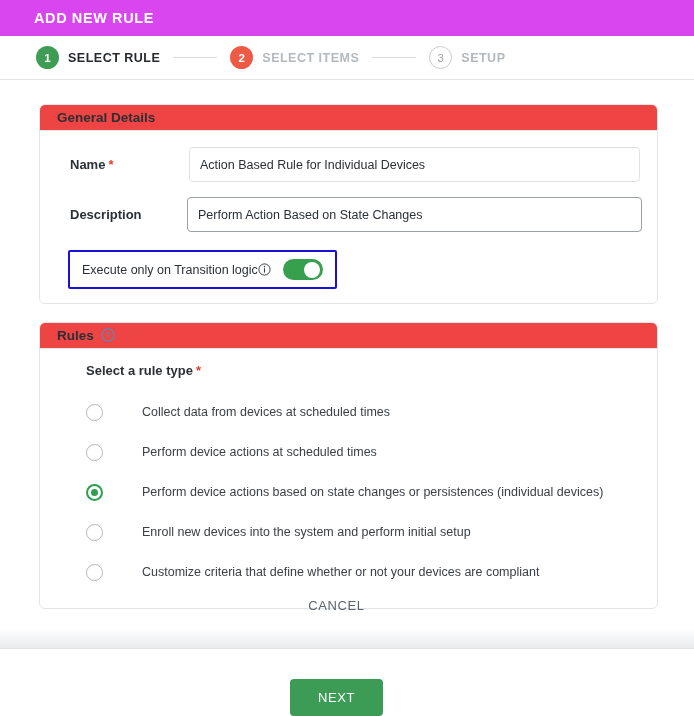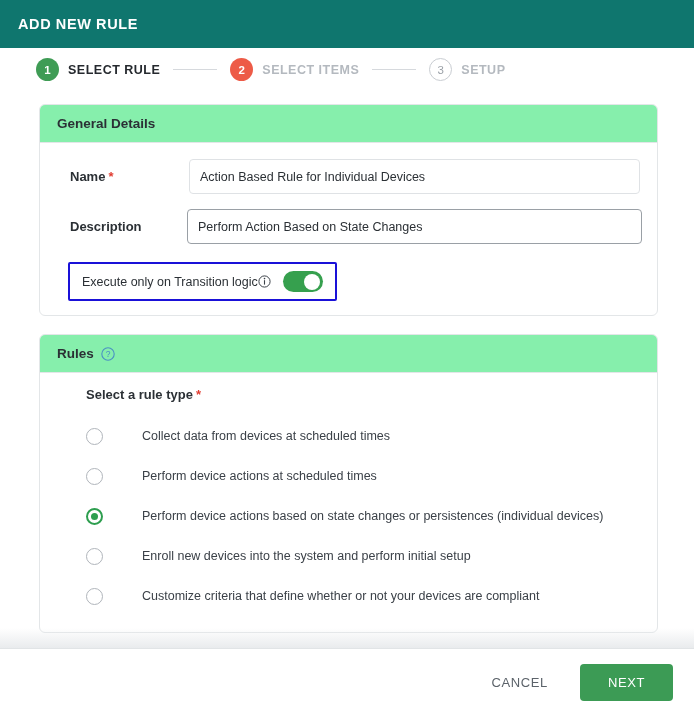--- a/index.html
+++ b/index.html
@@ -9,25 +9,25 @@
   body {
     width: 694px; height: 716px;
     background: #ffffff;
     font-family: "Liberation Sans", sans-serif;
     overflow: hidden;
     position: relative;
   }
 
   
   .app-header {
-    height: 48px;
-    background: #0f766e;
-    display: flex;
-    align-items: center;
-    padding: 0 18px;
+    height: 36px;
+    background: #d946ef;
+    display: flex;
+    align-items: center;
+    padding: 0 34px;
   }
   .app-title {
     color: #ffffff;
     font-size: 14.5px;
     font-weight: bold;
     letter-spacing: 0.6px;
   }
 
   
   .stepper {
@@ -81,24 +81,24 @@
   }
 
   .panel {
     background: #ffffff;
     border: 1px solid #e3e6e8;
     border-radius: 6px;
     margin-bottom: 18px;
     overflow: hidden;
   }
   .panel-header {
-    background: #86efac;
-    padding: 11px 17px;
-    display: flex;
-    align-items: center;
+    background: #ef4444;
+    padding: 5px 17px;
+    display: flex;
+    align-items: flex-start;
     gap: 7px;
     border-bottom: 1px solid #e3e6e8;
   }
   .panel-title {
     font-size: 13.5px;
     font-weight: bold;
     color: #2b3035;
   }
   .help-icon {
     width: 14px; height: 14px;
@@ -231,20 +231,21 @@
     position: absolute;
     left: 0; right: 0; bottom: 0;
     height: 68px;
     background: #ffffff;
     border-top: 1px solid #e1e4e6;
     display: flex;
     align-items: center;
     justify-content: flex-end;
     padding-right: 21px;
     gap: 22px;
+    flex-direction: column;
   }
   .btn-cancel {
     background: none;
     border: none;
     font-family: "Liberation Sans", sans-serif;
     font-size: 13px;
     font-weight: normal;
     letter-spacing: 0.6px;
     color: #5c636a;
     cursor: pointer;
@@ -253,20 +254,21 @@
   .btn-next {
     background: #3c9b55;
     border: none;
     border-radius: 4px;
     color: #ffffff;
     font-family: "Liberation Sans", sans-serif;
     font-size: 13px;
     letter-spacing: 0.6px;
     padding: 11px 28px;
     cursor: pointer;
+    margin-top: 36px;
   }
 </style>
 </head>
 <body>
 
 <div class="app-header">
   <span class="app-title">ADD NEW RULE</span>
 </div>
 
 <div class="stepper">

